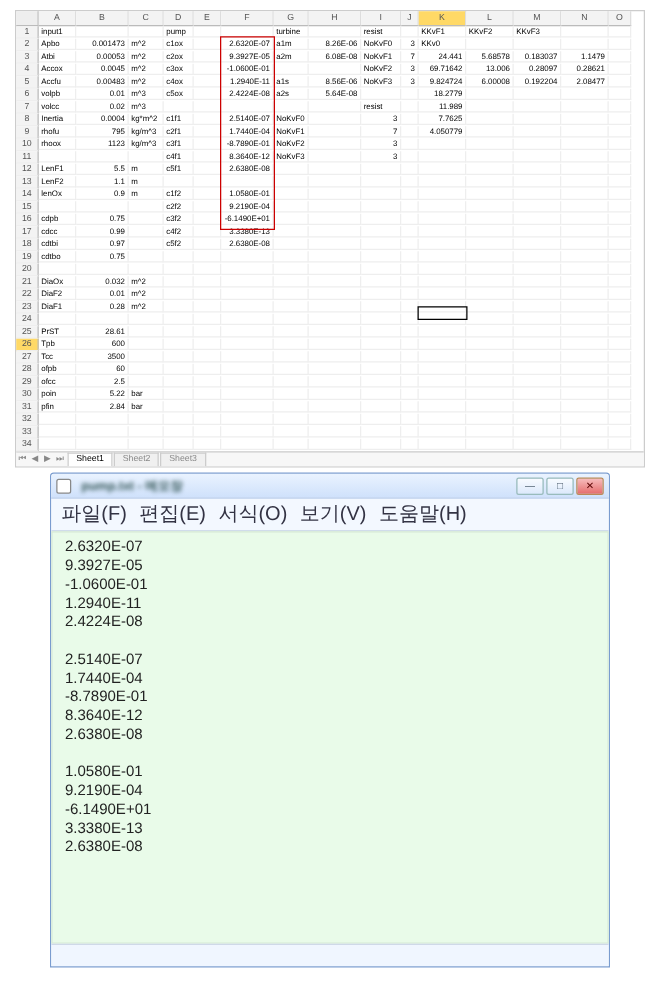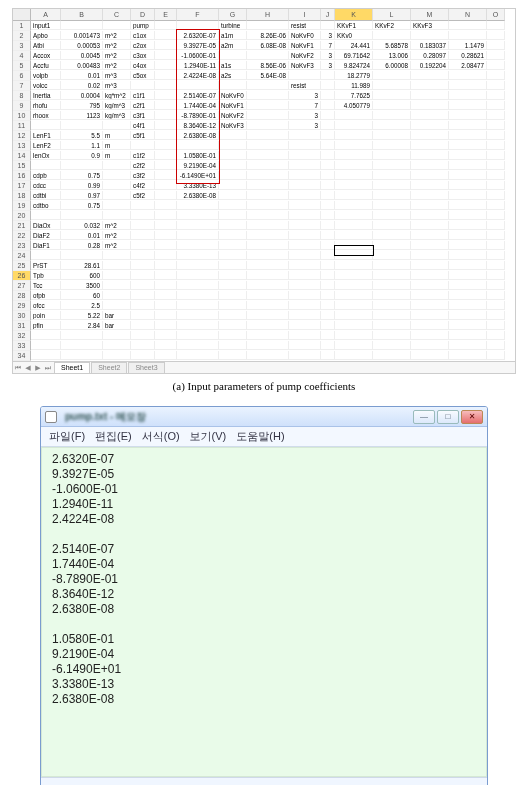--- a/index.html
+++ b/index.html
@@ -25,21 +25,21 @@
     .tab.inact { background:#f0f0f0; color:#888; }
     .caption { text-align:center; font-size:11px; font-family:Georgia, serif; padding:6px 0 10px 0; }
     .panel-b { padding:0 40px 8px 40px; }
     .npwin { border:1px solid #7a9ccf; border-radius:3px 3px 0 0; overflow:hidden; }
     .titlebar { display:flex; align-items:center; height:20px; background:linear-gradient(#eaf3ff,#cfe1fb); border-bottom:1px solid #a9c2e8; padding:0 4px; font-size:10px; }
     .titlebar .fname { font-weight:bold; filter:blur(1.5px); color:#355; margin-left:4px; }
     .ico { width:12px; height:12px; border:1px solid #888; border-radius:2px; margin-right:4px; display:inline-block; background:#fff; }
     .wbtns { margin-left:auto; display:flex; gap:2px; }
     .wbtn { width:22px; height:14px; border:1px solid #9bb; border-radius:2px; background:linear-gradient(#f8fbff,#dce9fb); font-size:8px; color:#456; text-align:center; line-height:12px; }
     .wbtn.close { background:linear-gradient(#f7bcbc,#e56d6d); border-color:#b85; color:#5a0202; }
-    .menubar { display:flex; gap:10px; padding:2px 8px; background:#f3f8ff; border-bottom:1px solid #d0dceb; font-size:11px; color:#334; }
+    .menubar { display:flex; gap:10px; padding:2px 8px; background:#f3f8ff; border-bottom:1px solid #d0dceb; font-size:16px; color:#334; }
     .editor { height:330px; background:#e9fbe9; padding:4px 10px; font-family:"Courier New", monospace; font-size:12px; color:#222; overflow:hidden; border:1px solid #d5e8d5; }
     .editor .ln { white-space:pre; line-height:15px; height:15px; }
     .npstatus { height:18px; background:#f0f6ff; border-top:1px solid #cfd9e8; }
   </style>
 </head>
 <body>
 
 <div class="panel-a">
   <div class="sheet-outer">
     <div id="grid">
@@ -751,21 +751,20 @@
       <div class="navbtn">◀</div>
       <div class="navbtn">▶</div>
       <div class="navbtn">⏭</div>
       <div id="tabs" style="display:flex;">
           <div class="tab">Sheet1</div>
           <div class="tab inact">Sheet2</div>
           <div class="tab inact">Sheet3</div>
         </div>
     </div>
   </div>
-  <div class="caption">(a) Input parameters of pump coefficients</div>
 </div>
 
 <div class="panel-b">
   <div class="npwin">
     <div class="titlebar">
       <span class="ico"></span>
       <span class="fname">pump.txt - 메모장</span>
       <div class="wbtns">
         <div class="wbtn">—</div>
         <div class="wbtn">□</div>

